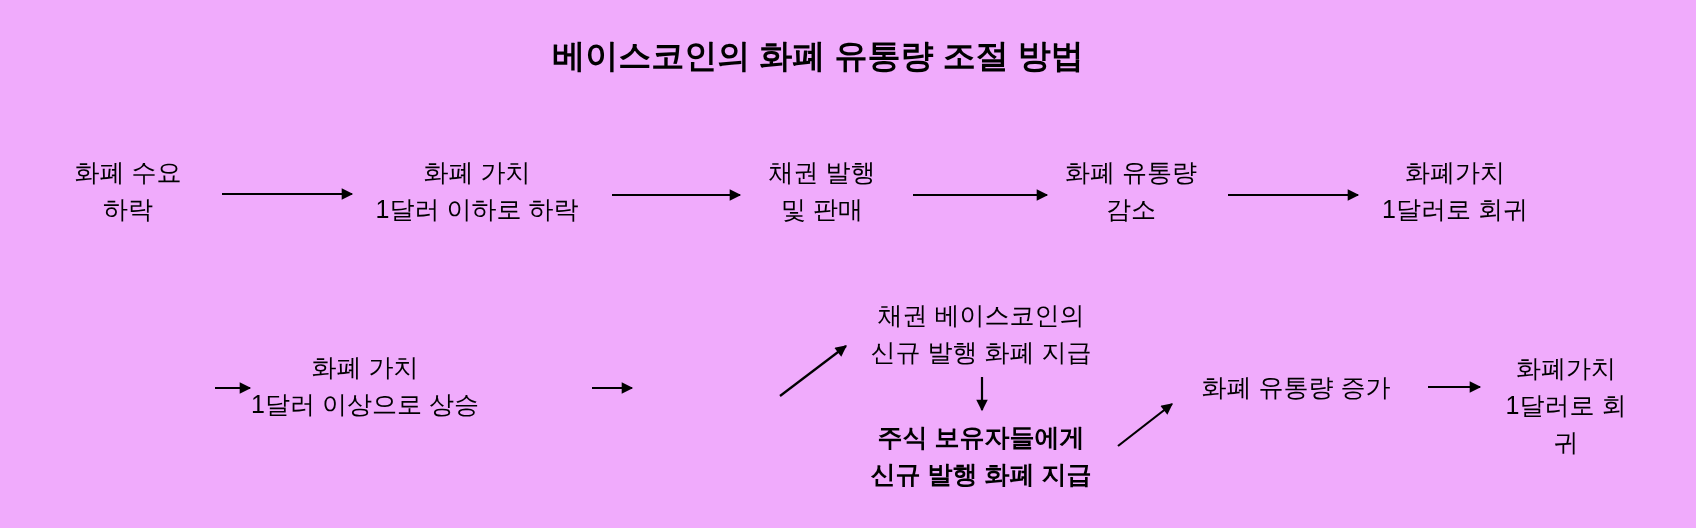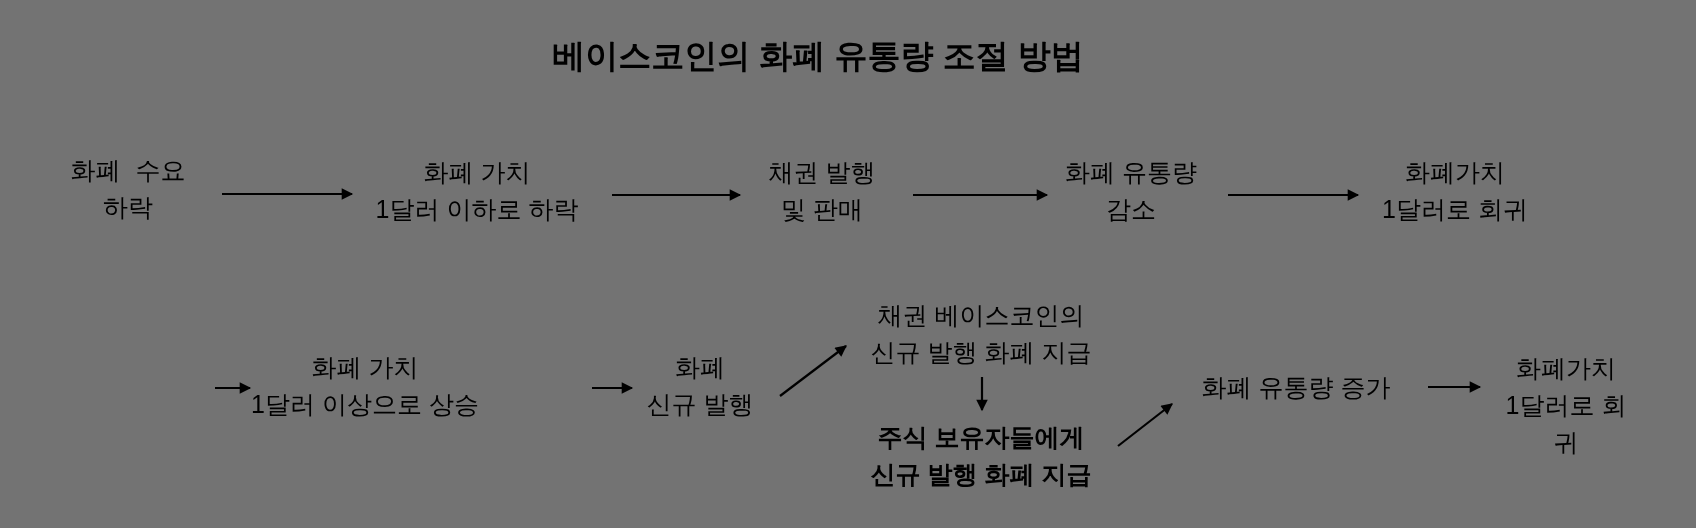--- a/index.html
+++ b/index.html
@@ -4,21 +4,21 @@
 <style>
   html, body {
     margin: 0;
     padding: 0;
     background: #ffffff;
   }
   #canvas {
     position: relative;
     width: 1696px;
     height: 528px;
-    background: #737373;
+    background: #f0abfc;
     overflow: hidden;
     font-family: "Liberation Sans", sans-serif;
     color: #000000;
   }
   .diagram-title {
     position: absolute;
     left: 0;
     top: 34px;
     width: 1636px;
     text-align: center;
@@ -49,35 +49,33 @@
     stroke-width: 2.2;
   }
 </style>
 </head>
 <body>
 
 <div id="canvas">
 
   <div class="diagram-title">베이스코인의 화폐 유통량 조절 방법</div>
 
-  <div class="node" style="left:128px;  top:154px;font-family:Liberation Mono, monospace;">화폐 수요
+  <div class="node" style="left:128px;  top:154px;">화폐 수요
 하락</div>
   <div class="node" style="left:477px;  top:154px;">화폐 가치
 1달러 이하로 하락</div>
   <div class="node" style="left:1131px; top:154px;">화폐 유통량
 감소</div>
   <div class="node" style="left:822px;  top:154px;">채권 발행
 및 판매</div>
   <div class="node" style="left:1455px; top:154px;">화폐가치
 1달러로 회귀</div>
 
   <div class="node" style="left:365px;  top:349px;">화폐 가치
 1달러 이상으로 상승</div>
-  <div class="node" style="left:700px;  top:349px;">화폐
-신규 발행</div>
   <div class="node" style="left:981px;  top:297px;">채권 베이스코인의
 신규 발행 화폐 지급</div>
   <div class="node" style="left:981px;  top:419px;font-weight:bold;">주식 보유자들에게
 신규 발행 화폐 지급</div>
   <div class="node" style="left:1296px; top:369px;">화폐 유통량 증가</div>
   <div class="node" style="left:1566px; top:350px;">화폐가치
 1달러로 회귀</div>
 
   <svg id="arrow-layer" xmlns="http://www.w3.org/2000/svg">
     <defs>

